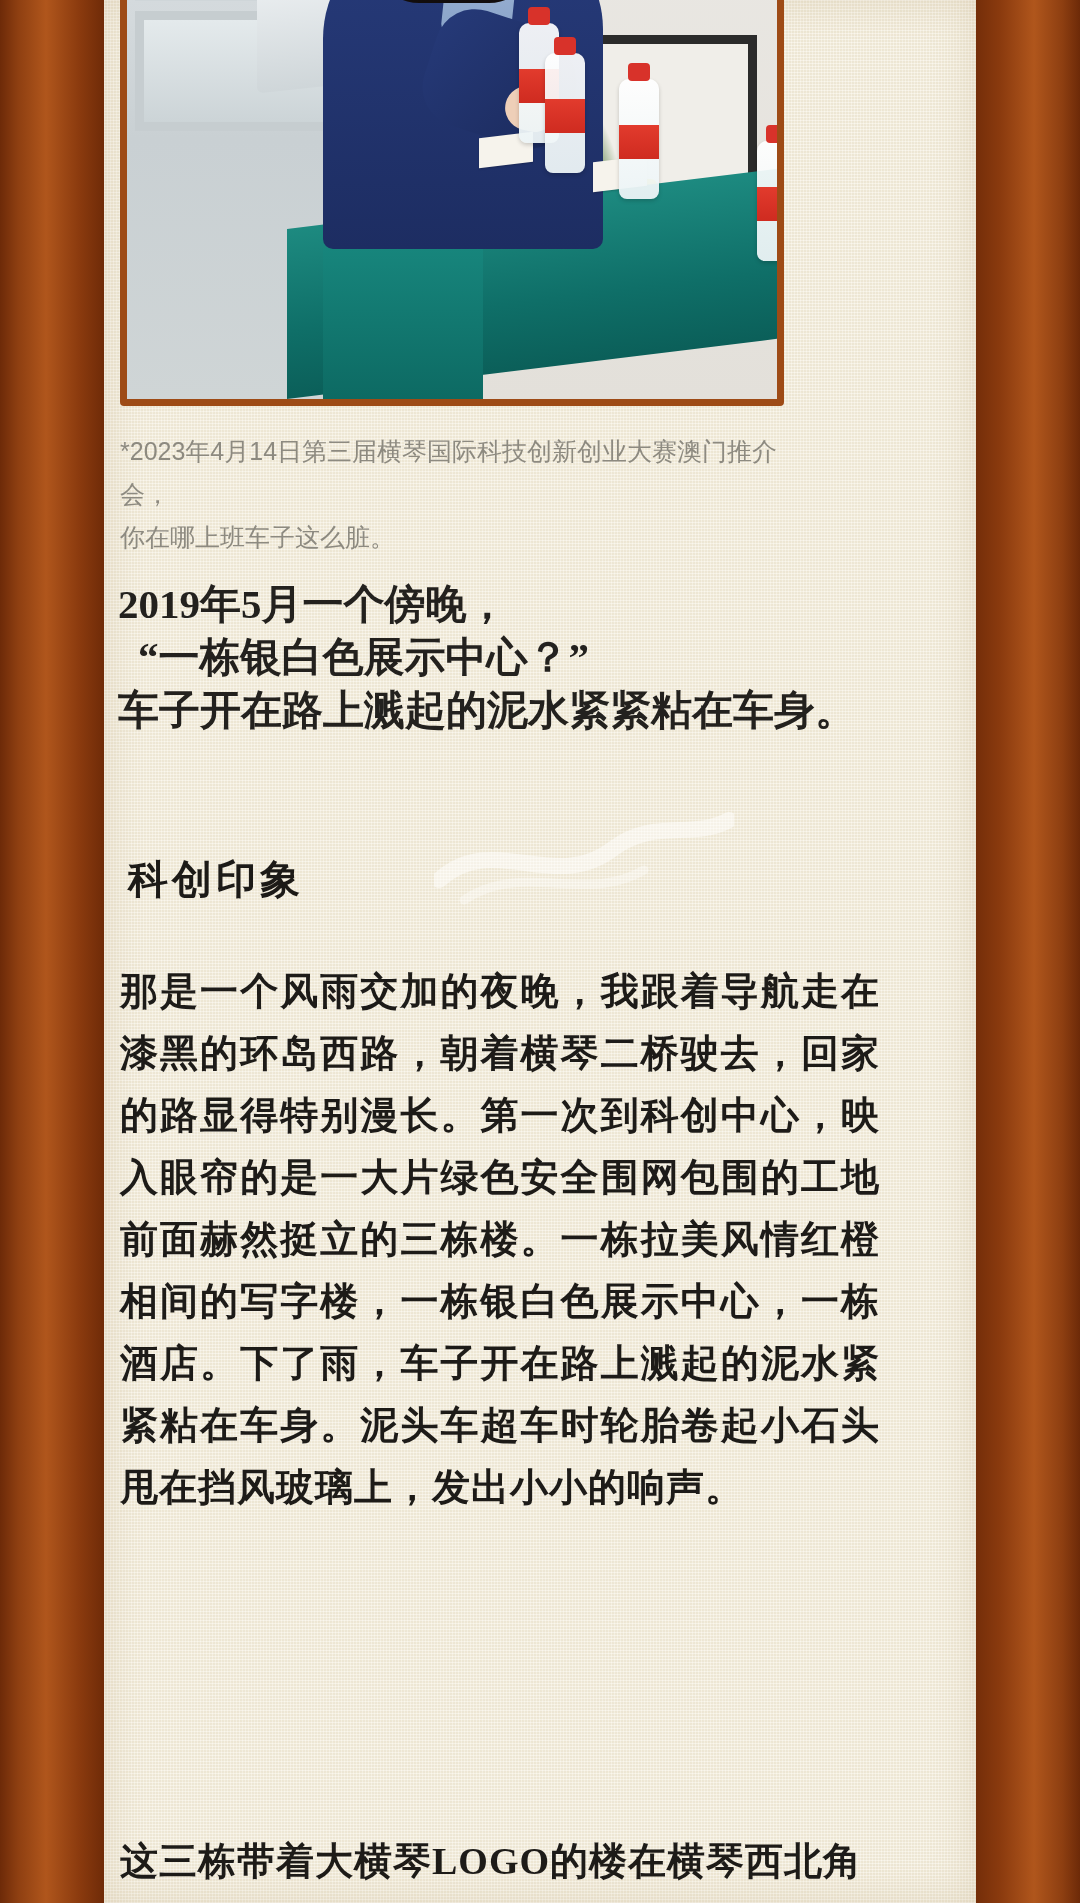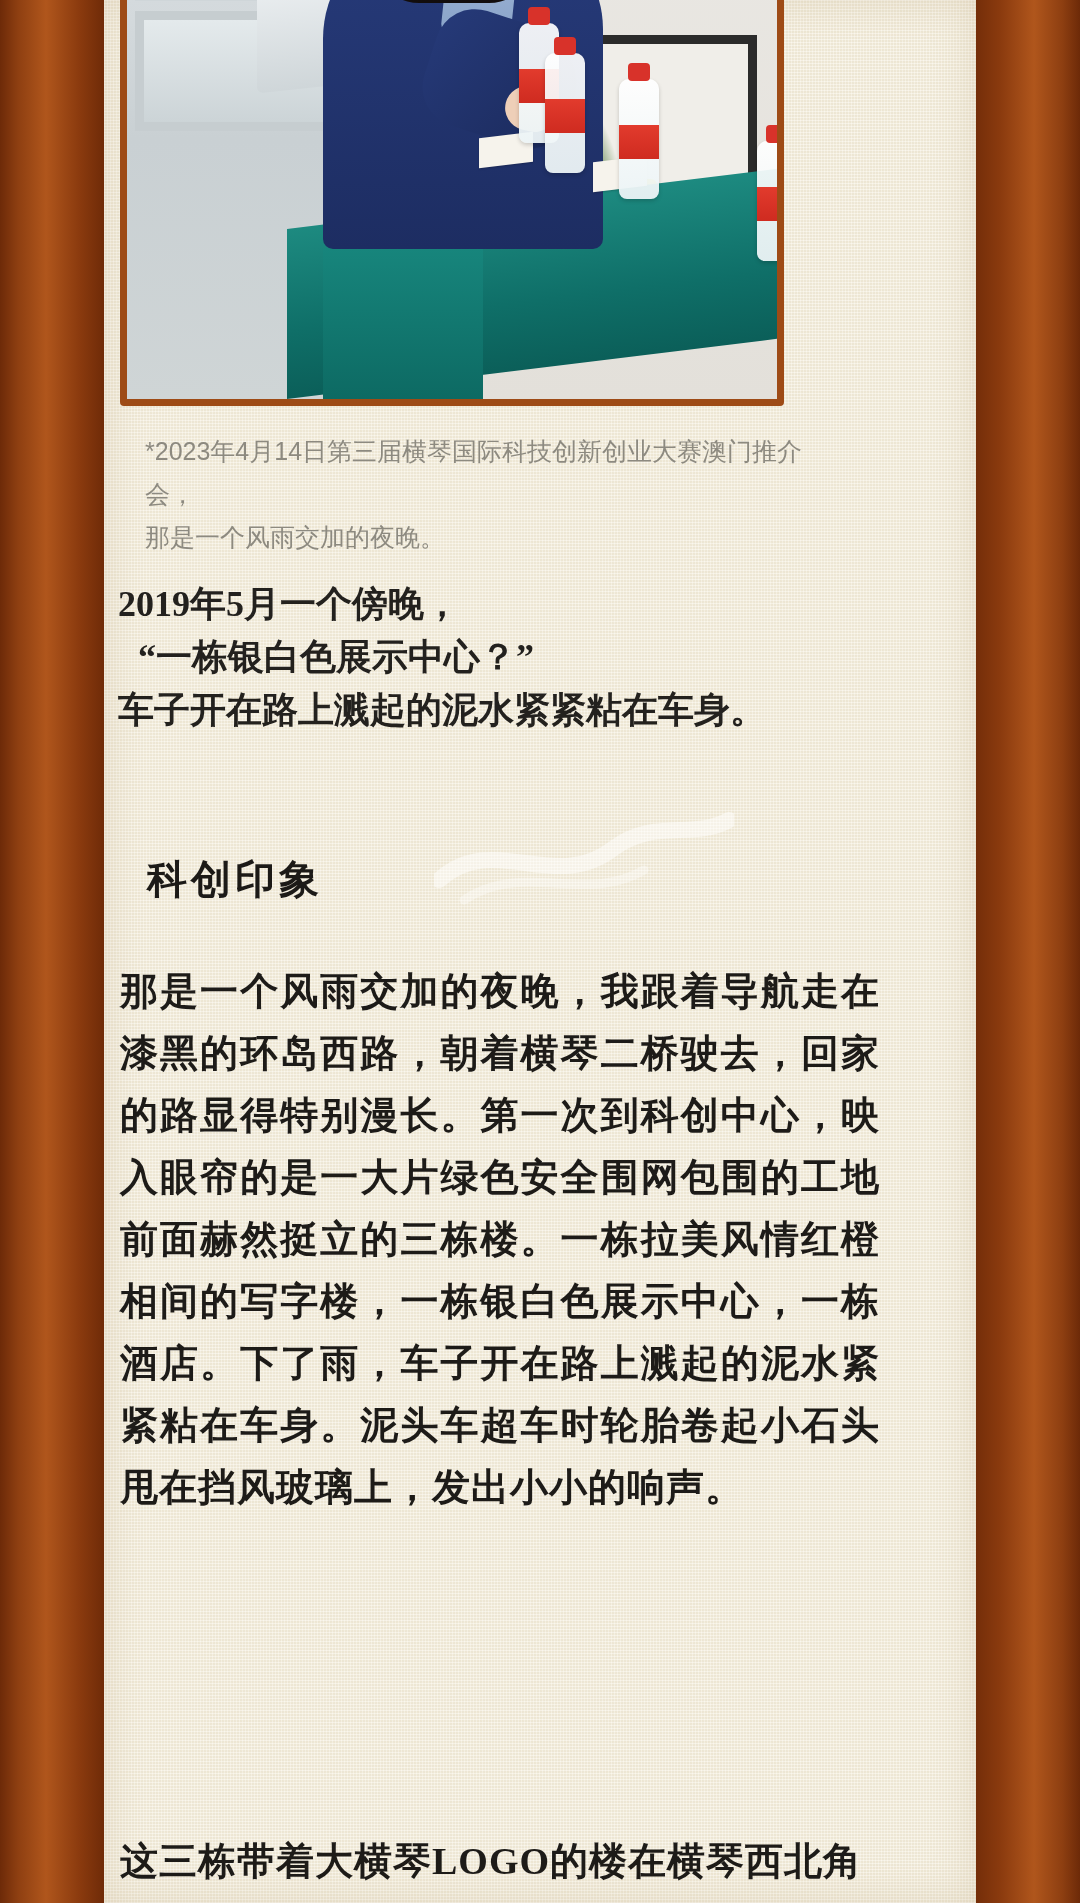--- a/index.html
+++ b/index.html
@@ -210,48 +210,46 @@
   
   .caption {
     position: absolute;
     left: 16px;
     top: 430px;
     width: 700px;
     color: #8d8a80;
     font-size: 25px;
     line-height: 43px;
     font-family: "Liberation Sans", sans-serif;
-    margin-left: 25px;
   }
 
   
   .lede {
     position: absolute;
     left: 14px;
     top: 578px;
     width: 740px;
     color: #23211e;
-    font-size: 36px;
+    font-size: 41px;
     line-height: 53px;
     font-family: "Liberation Serif", serif;
     font-weight: 700;
   }
   .lede div { white-space: nowrap; }
   .lede .indent { padding-left: 20px; }
 
   .section-title {
     position: absolute;
     left: 24px;
     top: 852px;
     font-size: 40px;
     font-weight: 700;
     letter-spacing: 4px;
     color: #1c1a17;
     font-family: "Liberation Serif", serif;
-    margin-left: 19px;
   }
 
   .para {
     position: absolute;
     left: 16px;
     width: 760px;
     color: #1d1b18;
     font-size: 38px;
     line-height: 62px;
     letter-spacing: 1px;
@@ -292,21 +290,21 @@
         <div class="ph-card c2"></div>
         <div class="ph-bottle b1"></div>
         <div class="ph-bottle b2"></div>
         <div class="ph-bottle b3"></div>
         <div class="ph-bottle b4"></div>
       </div>
     </div>
 
     <div class="caption">
       <div>*2023年4月14日第三届横琴国际科技创新创业大赛澳门推介会，</div>
-      <div>那是一个风雨交加的夜晚。</div>
+      <div>你在哪上班车子这么脏。</div>
     </div>
 
     <div class="lede">
       <div>2019年5月一个傍晚，</div>
       <div class="indent">“一栋银白色展示中心？”</div>
       <div>车子开在路上溅起的泥水紧紧粘在车身。</div>
     </div>
 
     <svg class="watermark" viewBox="0 0 300 120">
       <path d="M5 80 C60 30, 120 95, 180 48 C220 18, 260 40, 295 20" fill="none" stroke="#ffffff" stroke-width="16" stroke-linecap="round" opacity="0.85"></path>

